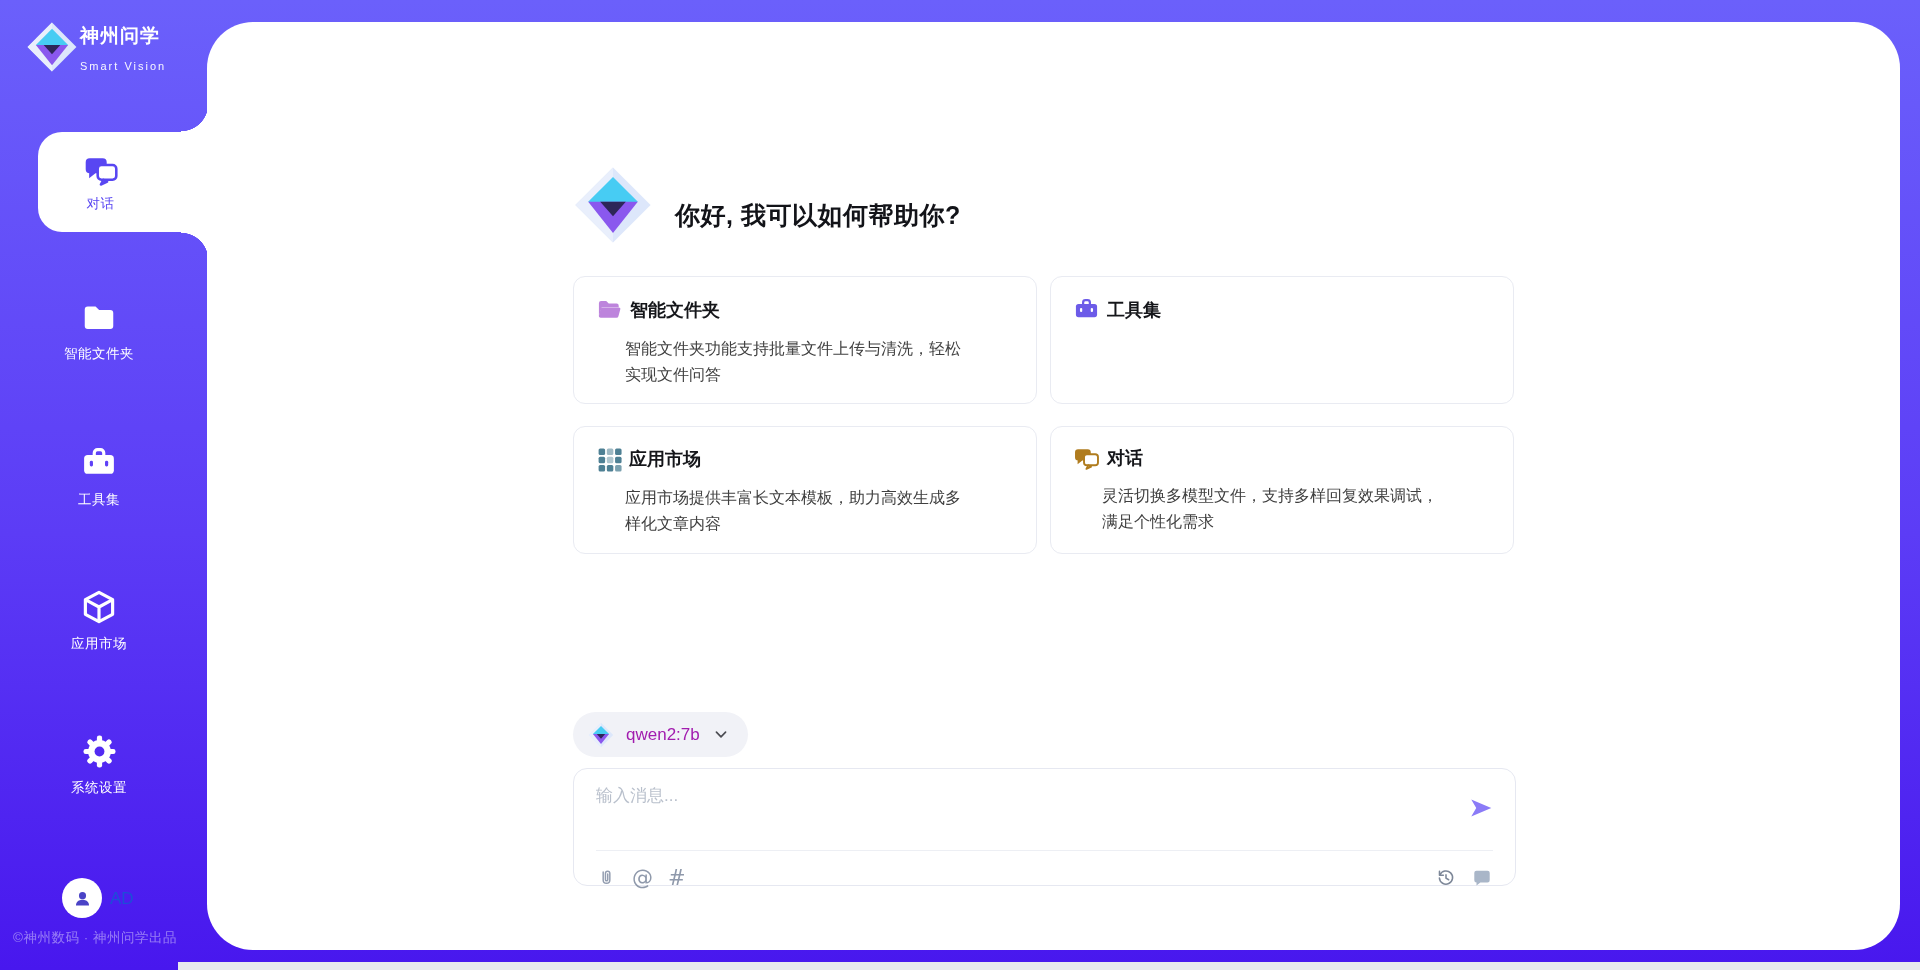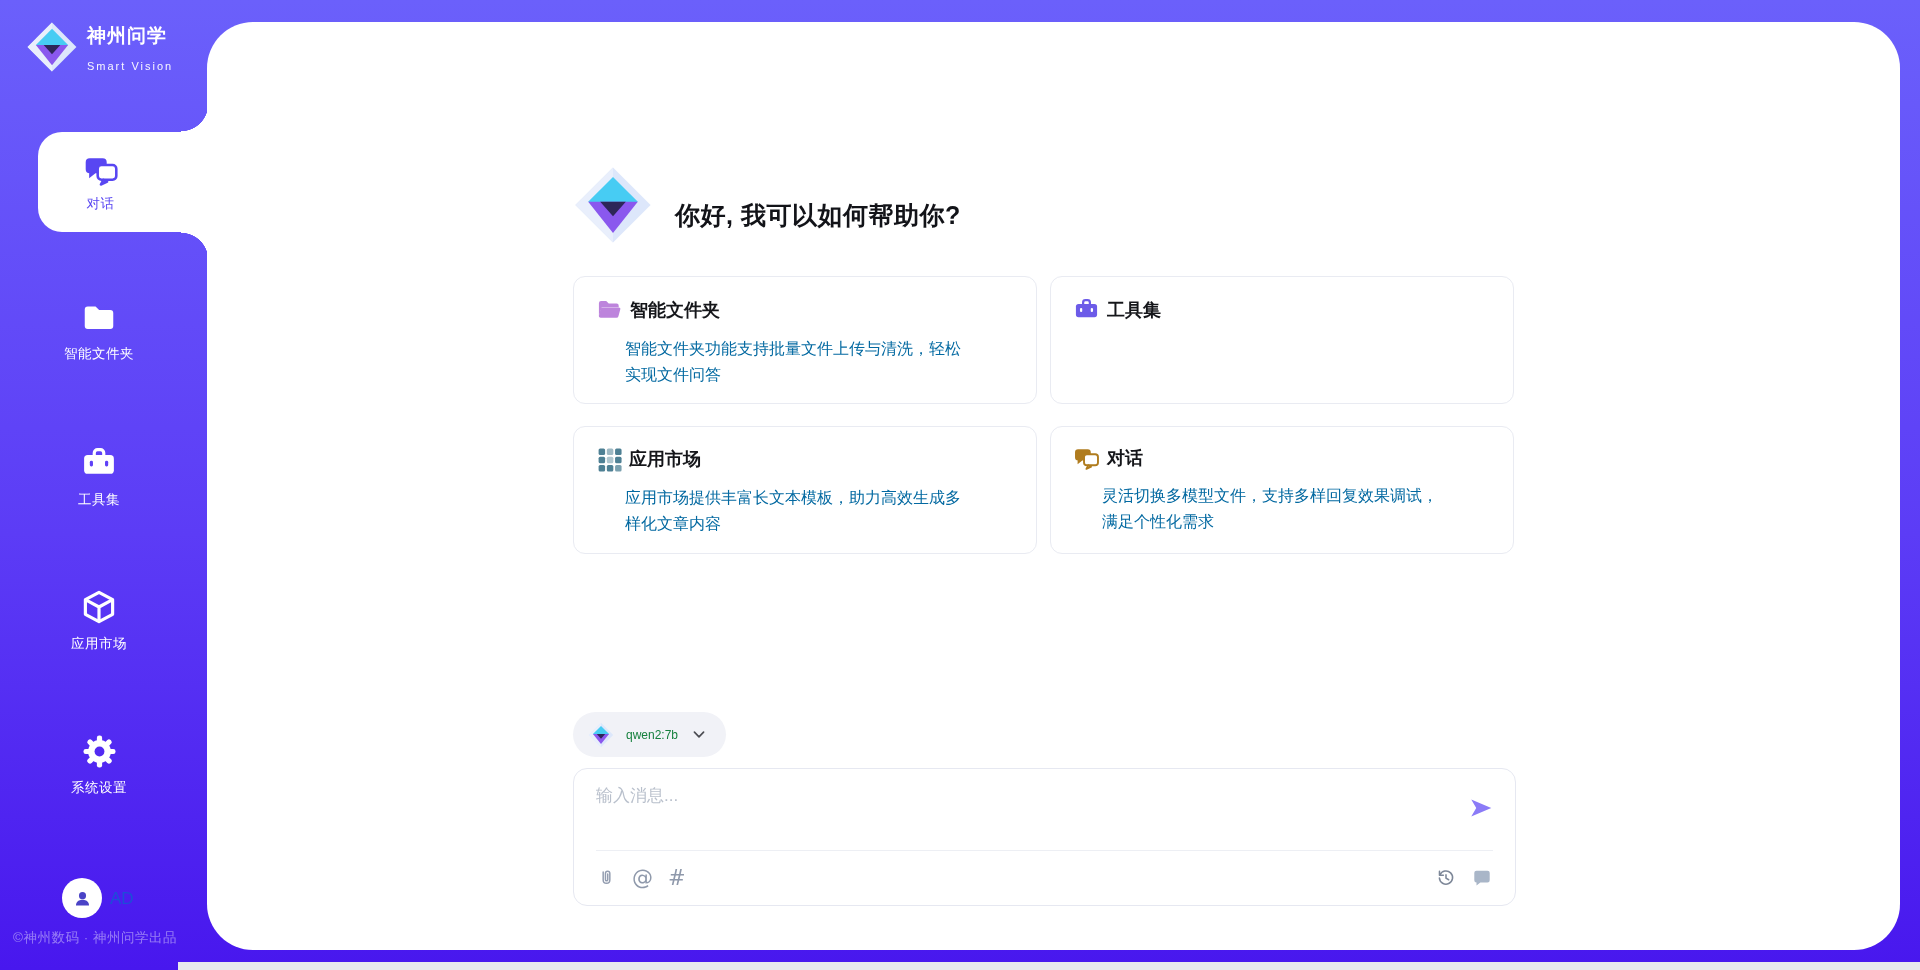--- a/index.html
+++ b/index.html
@@ -11,21 +11,21 @@
   }
   svg { display:block; }
 
   
   .bottom-strip { position:absolute; left:178px; right:0; bottom:0; height:8px; background:#e7e8ee; }
   .main-panel { position:absolute; left:207px; top:22px; width:1693px; height:928px;
     background:#fff; border-radius:46px; }
 
   
   .sidebar { position:absolute; left:0; top:0; width:207px; height:970px; color:#fff; }
-  .brand { position:absolute; left:26px; top:21px; display:flex; align-items:center; gap:9px; }
+  .brand { position:absolute; left:26px; top:21px; display:flex; align-items:center; gap:2px; }
   .brand-name { font-size:19px; font-weight:700; letter-spacing:1px; }
   .brand-sub { font-size:11px; letter-spacing:2px; margin-top:11px; opacity:.95; }
 
   .tab-active { position:absolute; left:38px; top:132px; width:172px; height:100px;
     background:#fff; border-radius:24px 0 0 24px; cursor:pointer; }
   .tab-fillet { position:absolute; right:1px; width:28px; height:28px; }
   .tab-fillet.top { top:-28px; background:radial-gradient(circle 28px at 0 0, rgba(0,0,0,0) 27px, #fff 27.5px); }
   .tab-fillet.bottom { bottom:-28px; background:radial-gradient(circle 28px at 0 100%, rgba(0,0,0,0) 27px, #fff 27.5px); }
   .tab-inner { width:125px; height:100%; display:flex; flex-direction:column; align-items:center; padding-top:22px; }
   .tab-inner .nav-label { color:#5846f2; margin-top:9px; }
@@ -45,28 +45,28 @@
   
   .greeting { position:absolute; left:573px; top:165px; display:flex; align-items:center; gap:22px; }
   .page-title { font-size:25px; font-weight:700; color:#121318; letter-spacing:.5px;margin-top:20px; }
 
   .cards { position:absolute; left:573px; top:276px; display:grid;
     grid-template-columns:464px 464px; column-gap:13px; row-gap:22px; }
   .card { height:128px; background:#fff; border:1px solid #e9ebf2; border-radius:12px;
     padding:19px 22px; cursor:pointer; }
   .card-head { display:flex; align-items:center; gap:5px; }
   .card-title { font-size:18px; font-weight:700; color:#15161a; margin-left:2px; }
-  .card-desc { margin:13px 0 0 29px; max-width:345px; font-size:16px; line-height:26px; color:#0369a1; }
+  .card-desc { margin:13px 0 0 29px; max-width:345px; font-size:16px; line-height:26px; color:#404040; }
 
   .model-pill { position:absolute; left:573px; top:712px; height:45px; border-radius:23px;
     background:#f1f2f7; display:inline-flex; align-items:center; padding:0 20px 0 15px; gap:12px; cursor:pointer; }
-  .model-name { font-size:12px; color:#15803d; }
+  .model-name { font-size:17px; color:#a21caf; }
   .chevron { color:#4b4c52; margin-left:2px; }
 
-  .composer { position:absolute; left:573px; top:768px; width:943px; height:138px;
+  .composer { position:absolute; left:573px; top:768px; width:943px; height:118px;
     background:#fff; border:1.5px solid #e6e8f1; border-radius:14px; }
   .msg-input { position:absolute; left:22px; top:15px; width:830px; height:58px;
     border:none; outline:none; resize:none; font-size:17px; color:#333;
     font-family:"Liberation Sans","DejaVu Sans",sans-serif; background:transparent; }
   .msg-input::placeholder { color:#b9c0cc; }
   .send-btn { position:absolute; right:21px; top:26px; width:26px; height:26px; color:#8b7bf7;
     background:none; border:none; cursor:pointer; }
   .composer-divider { position:absolute; left:22px; right:22px; top:81px; height:1px; background:#edeff4; }
   .toolbar { position:absolute; left:22px; right:22px; top:94px; height:30px; display:flex; align-items:center; gap:15px; }
   .tool-btn { background:none; border:none; cursor:pointer; color:#939db0; display:flex; align-items:center; }

